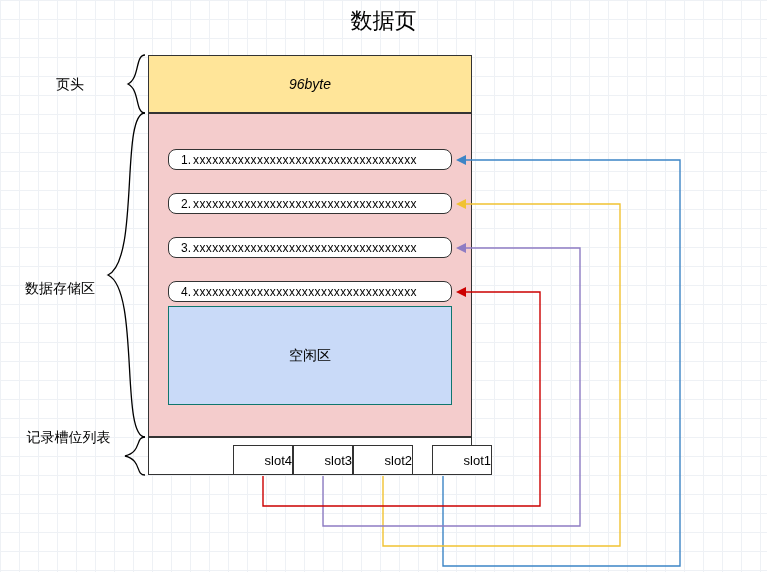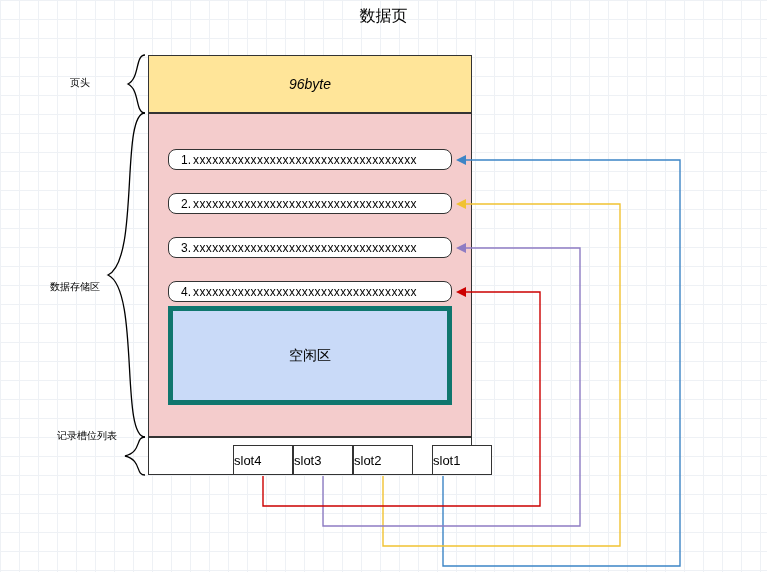--- a/index.html
+++ b/index.html
@@ -8,34 +8,34 @@
     font-family:Arial,"Microsoft YaHei",sans-serif;
     background:#fff;
     background-image:
       linear-gradient(to right,#eef1f5 1px,transparent 1px),
       linear-gradient(to bottom,#eef1f5 1px,transparent 1px);
     background-size:19px 19px;
     position:relative;
     color:#000;
   }
   .abs{position:absolute;box-sizing:border-box;}
-  .title{left:0;width:767px;top:6px;text-align:center;font-size:16px;}
+  .title{left:0;width:767px;top:6px;text-align:center;font-size:22px;}
   .header{left:148px;top:55px;width:324px;height:58px;background:#ffe599;border:1px solid #333;
           display:flex;align-items:center;justify-content:center;font-size:14px;font-style:italic;}
   .storage{left:148px;top:113px;width:324px;height:324px;background:#f4cccc;border:1px solid #333;}
   .row{left:168px;width:284px;height:21px;background:#fff;border:1px solid #333;border-radius:8px;
        font-size:12px;display:flex;align-items:center;}
   .row .n{width:22px;text-align:right;padding-right:2px;}
   .row .c{flex:1;overflow:hidden;white-space:nowrap;letter-spacing:0.4px;}
-  .idle{left:168px;top:306px;width:284px;height:99px;background:#c9daf8;border:5px solid #0f766e;
+  .idle{left:168px;top:306px;width:284px;height:99px;background:#c9daf8;border:1px solid #0f766e;
         display:flex;align-items:center;justify-content:center;font-size:14px;}
   .slots{left:148px;top:437px;width:324px;height:38px;background:#fff;border:1px solid #333;}
   .slot{top:445px;width:60px;height:30px;background:#fff;border:1px solid #333;
-        display:flex;align-items:center;justify-content:flex-start;font-size:13px;}
-  .lbl{font-size:10px;text-align:right;}
+        display:flex;align-items:center;justify-content:flex-end;font-size:13px;}
+  .lbl{font-size:14px;text-align:center;}
 </style>
 </head>
 <body>
 
 <div class="abs title">数据页</div>
 
 <div class="abs header">
   <span>96byte</span>
 </div>
 

